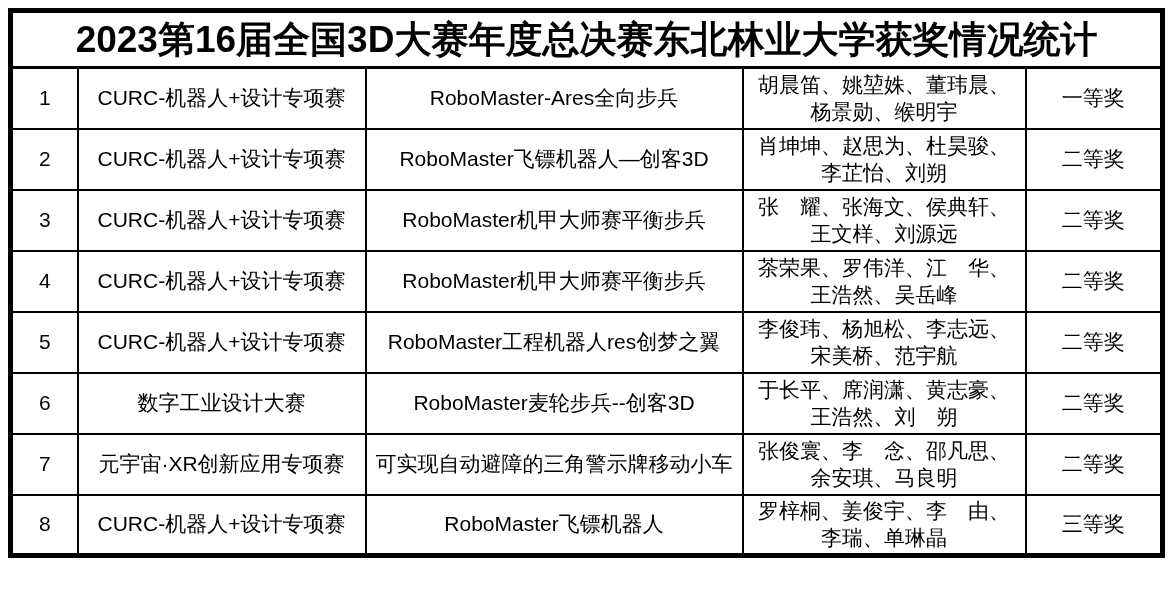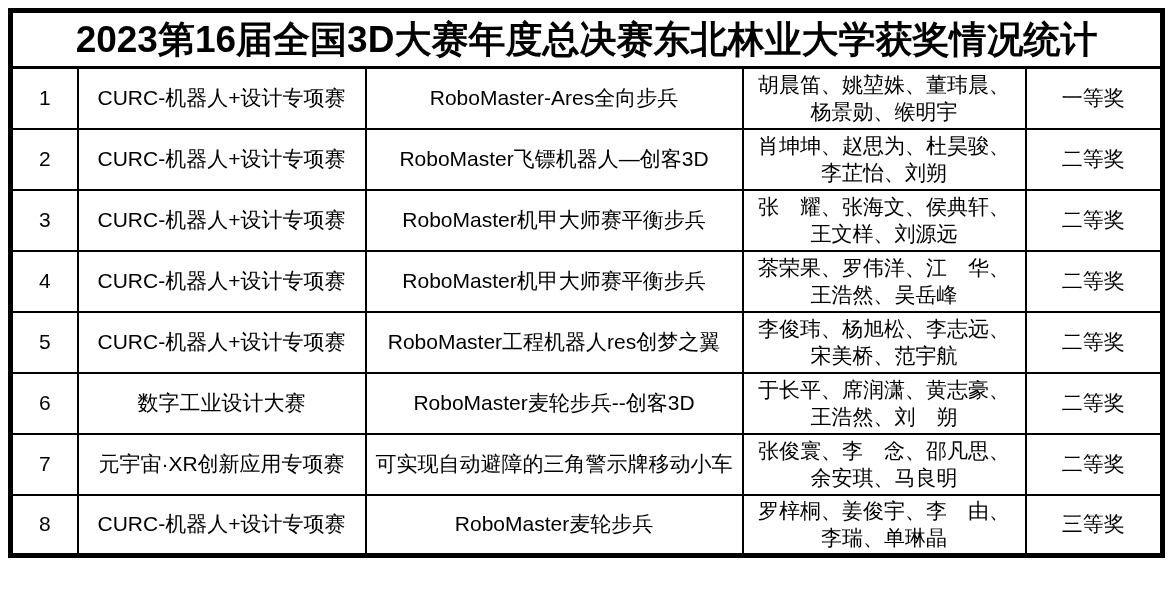--- a/index.html
+++ b/index.html
@@ -103,21 +103,21 @@
           <td>可实现自动避障的三角警示牌移动小车</td>
           <td class="members-cell">
             <div>张俊寰、李　念、邵凡思、</div>
             <div>余安琪、马良明</div>
           </td>
           <td>二等奖</td>
         </tr>
         <tr>
           <td>8</td>
           <td>CURC-机器人+设计专项赛</td>
-          <td>RoboMaster麦轮步兵</td>
+          <td>RoboMaster飞镖机器人</td>
           <td class="members-cell">
             <div>罗梓桐、姜俊宇、李　由、</div>
             <div>李瑞、单琳晶</div>
           </td>
           <td>三等奖</td>
         </tr>
       </tbody>
   </table>
 </div>
 

